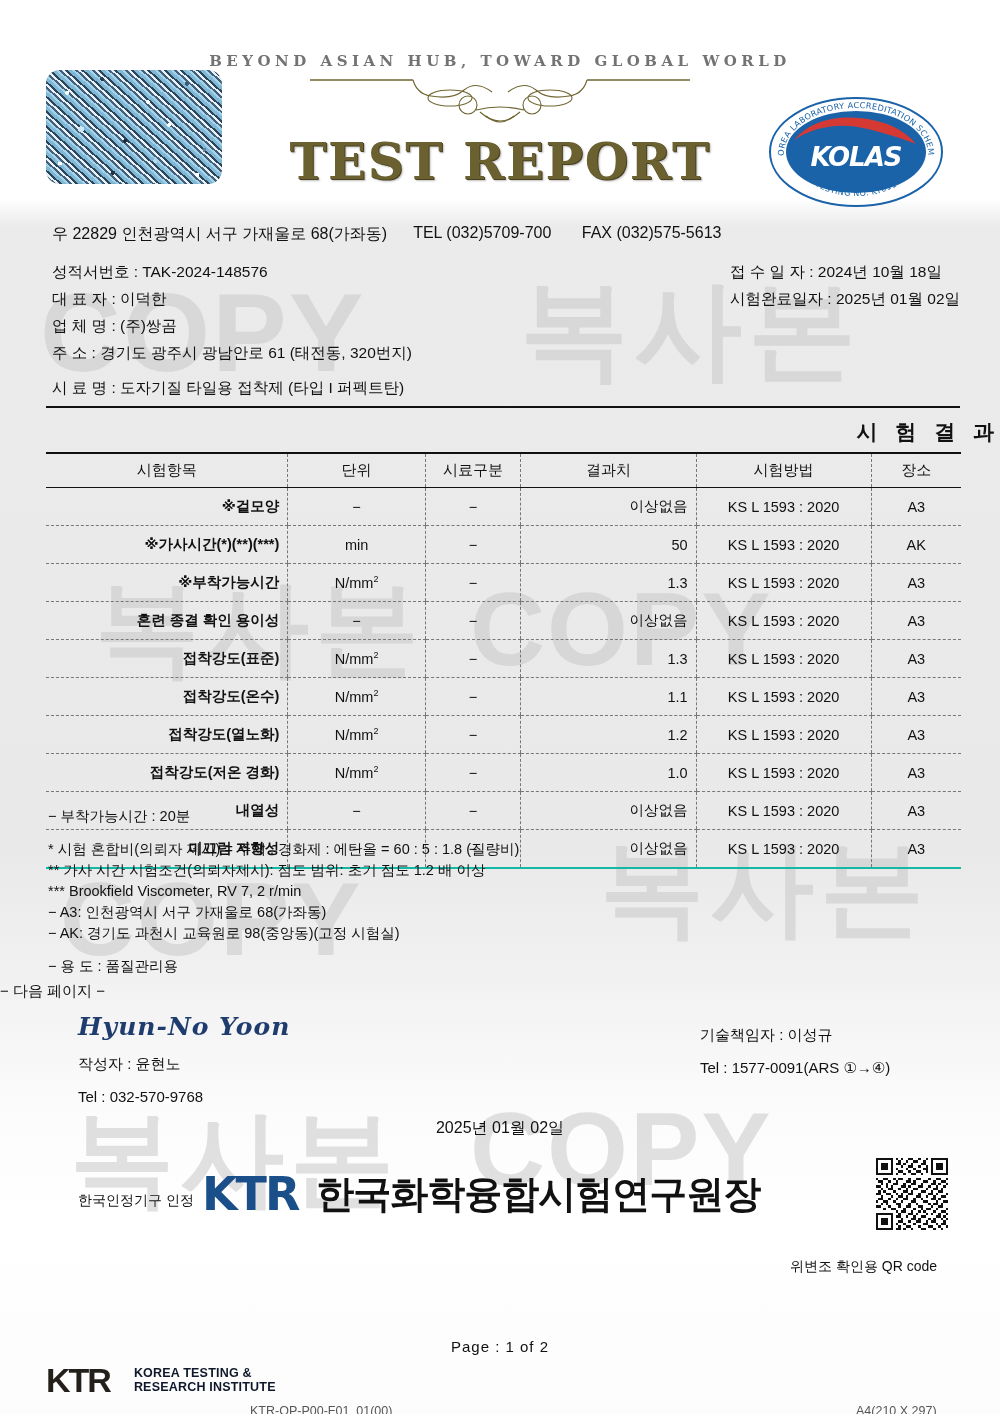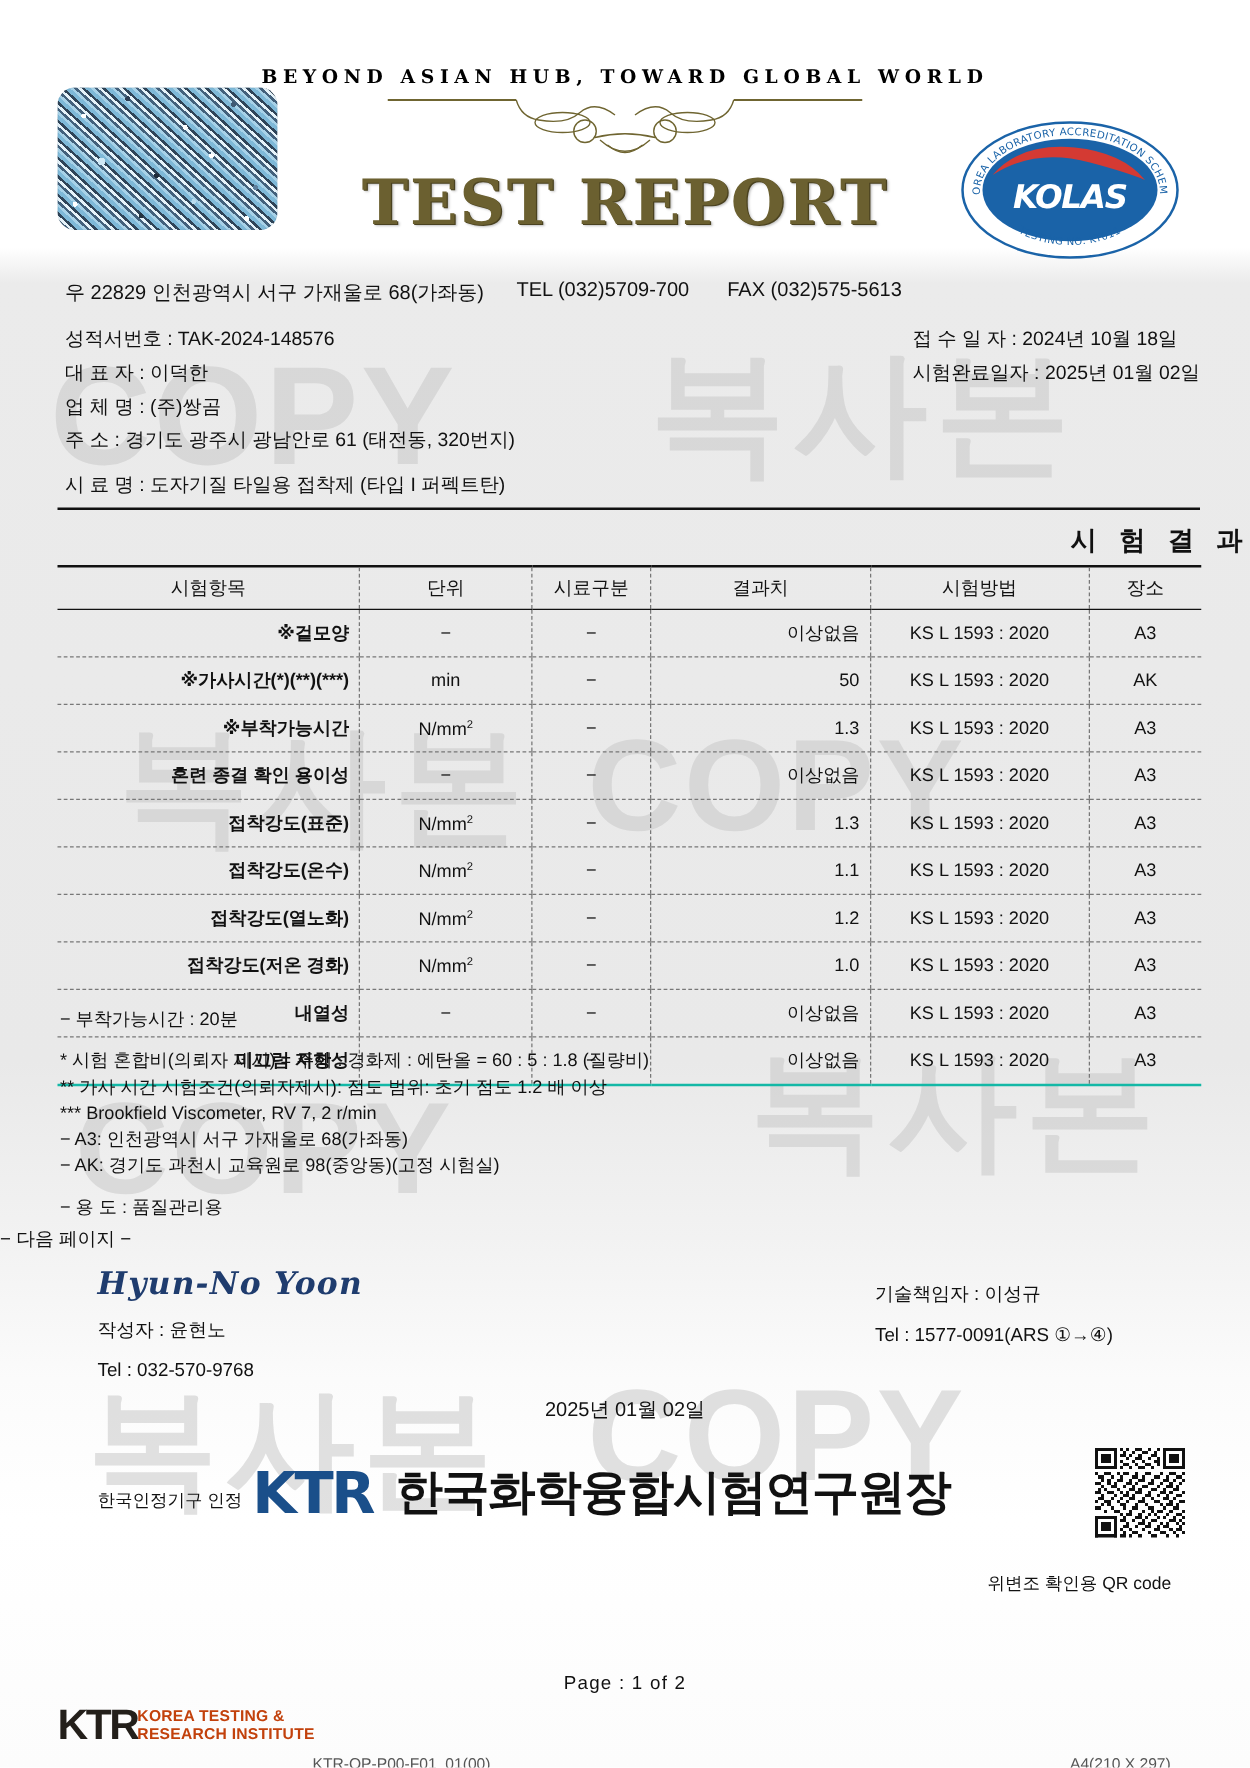--- a/index.html
+++ b/index.html
@@ -60,21 +60,21 @@
       radial-gradient(circle at 38% 90%, #24333f 0 2px, transparent 2px),
       radial-gradient(circle at 62% 80%, #b9dcee 0 2px, transparent 2px),
       radial-gradient(circle at 86% 92%, #ffffff 0 2px, transparent 2px),
       repeating-linear-gradient(42deg,#7fb9d8 0 3px,#a8d2e8 3px 5px,#43617c 5px 7px,#e6f3fa 7px 9px,#2f4458 9px 11px),
       repeating-linear-gradient(-37deg,rgba(255,255,255,.6) 0 2px,rgba(40,60,80,.5) 2px 4px,rgba(150,200,225,.5) 4px 6px);
     box-shadow:0 0 1px rgba(0,0,0,.3) inset;
   }
   .tagline{
     position:absolute;left:0;right:0;top:52px;text-align:center;
     font-family:"DejaVu Serif","Liberation Serif",serif;
-    font-size:15px;font-weight:bold;letter-spacing:4.5px;color:#000000;
+    font-size:15px;font-weight:bold;letter-spacing:4.5px;color:#737373;
   }
   .flourish{position:absolute;left:310px;top:72px;width:380px;height:56px;}
   .title{
     position:absolute;left:0;right:0;top:132px;text-align:center;
     font-family:"DejaVu Serif","Liberation Serif",serif;
     font-size:50px;font-weight:bold;letter-spacing:1.5px;
     color:#6b6030;
     text-shadow:1px 1px 0 #4a4220, 2px 2px 2px rgba(0,0,0,.25);
   }
   .kolas{position:absolute;left:768px;top:96px;width:176px;height:112px;}
@@ -152,21 +152,21 @@
 
   
   .qr{position:absolute;left:876px;top:1158px;width:72px;height:72px;}
   .qr-cap{position:absolute;left:790px;top:1258px;font-size:14px;}
 
   .pagenum{position:absolute;left:0;right:0;top:1338px;text-align:center;font-size:15px;letter-spacing:1px;}
 
   
   .foot-logo{position:absolute;left:46px;top:1364px;display:flex;align-items:center;}
   .foot-ktr{font-size:34px;font-weight:bold;color:#231f1a;letter-spacing:-2px;line-height:32px;}
-  .foot-txt{font-size:12.5px;font-weight:bold;color:#c2410c;line-height:14px;margin-left:0;letter-spacing:.2px;}
+  .foot-txt{font-size:12.5px;font-weight:bold;color:#0f172a;line-height:14px;margin-left:24px;letter-spacing:.2px;}
   .foot-code{position:absolute;left:250px;top:1404px;font-size:12.5px;color:#555;}
   .foot-size{position:absolute;left:856px;top:1404px;font-size:12.5px;color:#555;}
 </style>
 </head>
 <body>
 
 <div class="page">
 
   <div class="scan-tint"></div>
 

